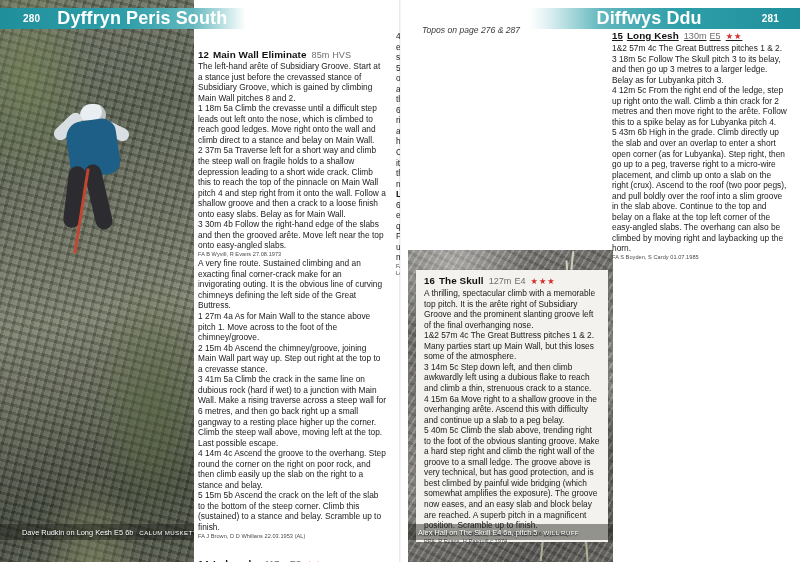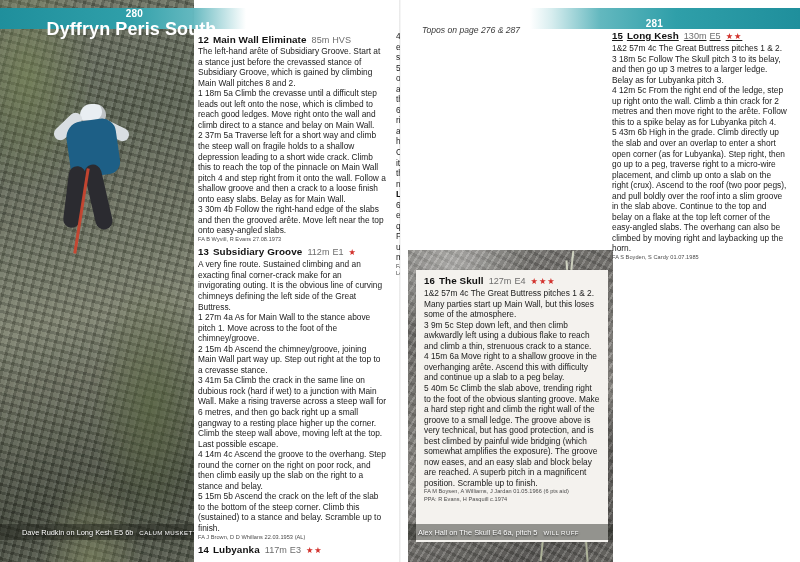--- a/index.html
+++ b/index.html
@@ -54,37 +54,37 @@
   .climber .arm-l{position:absolute;left:5px;top:16px;width:34px;height:13px;border-radius:8px;background:#d9dee2;transform:rotate(-44deg);}
   .climber .arm-r{position:absolute;left:52px;top:20px;width:32px;height:13px;border-radius:8px;background:#d9dee2;transform:rotate(26deg);}
   .climber .leg-l{position:absolute;left:20px;top:62px;width:17px;height:62px;border-radius:9px;background:#2b2b30;transform:rotate(7deg);}
   .climber .leg-r{position:absolute;left:44px;top:60px;width:17px;height:66px;border-radius:9px;background:#2b2b30;transform:rotate(-13deg);}
   .climber .rope{position:absolute;left:34px;top:64px;width:3px;height:86px;background:#c8452f;transform:rotate(9deg);opacity:.95;}
 
   
   .rope-line{position:absolute;width:2px;background:linear-gradient(#dfe3cf,#b9bfa2);opacity:.85;}
 
   
-  .hdr{position:absolute;top:8px;height:21px;display:flex;align-items:center;z-index:6;flex-direction:column;}
+  .hdr{position:absolute;top:8px;height:21px;display:flex;align-items:center;z-index:6;}
   .hdr-left{left:0;width:246px;
     background:linear-gradient(90deg,#1f8f9c 0%,#2f9fa9 52%,#63b8bf 78%,rgba(160,212,216,.45) 94%,rgba(255,255,255,0) 100%);}
   .hdr-right{right:0;width:270px;justify-content:flex-end;
     background:linear-gradient(270deg,#1f8f9c 0%,#2f9fa9 46%,#63b8bf 74%,rgba(160,212,216,.42) 92%,rgba(255,255,255,0) 100%);gap:20px;}
   .pgnum{color:#ffffff;font-size:10px;font-weight:700;letter-spacing:.2px;}
   .crag{color:#ffffff;font-size:18px;font-weight:700;letter-spacing:.1px;}
   .hdr-left .pgnum{margin-left:23px;}
   .hdr-left .crag{margin-left:17px;}
   .hdr-right .crag{margin-right:16px;}
-  .hdr-right .pgnum{margin-right:21px;}
+  .hdr-right .pgnum{margin-right:21px;margin-left:24px;}
   .topos{position:absolute;left:22px;top:25px;font-size:8.6px;font-style:italic;color:#3a3a3a;z-index:6;}
 
   
   .col{position:absolute;width:188px;font-size:8.35px;line-height:10.55px;color:#1b1b1b;text-align:left;}
   .col p{margin:0;}
-  .rt{margin-top:4px;margin-bottom:0.5px;white-space:nowrap;}
+  .rt{margin-top:19px;margin-bottom:0.5px;white-space:nowrap;}
   .rt .num{font-weight:700;font-size:9.6px;color:#111;letter-spacing:.1px;}
   .rt .nm{font-weight:700;font-size:9.9px;color:#111;margin-left:4px;letter-spacing:.1px;}
   .rt .len{font-size:9.1px;color:#6d6d6d;margin-left:5px;}
   .rt .gr{font-size:9.1px;color:#6d6d6d;margin-left:3px;}
   .rt .stars{color:#d2322d;font-size:8.2px;margin-left:5px;letter-spacing:1px;}
   .sub{font-weight:700;font-size:8.9px;color:#111;margin-top:3px;}
   .fa{font-size:5.6px;line-height:7.4px;color:#4a4a4a;letter-spacing:.05px;margin-top:1.5px;}
 
   
   .skullbox{position:absolute;background:#f4f2ee;z-index:5;box-shadow:0 0 0 1px rgba(0,0,0,.05);}
@@ -129,23 +129,20 @@
 
       <div class="rt">
         <span class="num">12</span><span class="nm">Main Wall Eliminate</span><span class="len">85m</span><span class="gr">HVS</span>
       </div>
       <p>The left-hand arête of Subsidiary Groove. Start at a stance just before the crevassed stance of Subsidiary Groove, which is gained by climbing Main Wall pitches 8 and 2.</p>
       <p>1 18m 5a  Climb the crevasse until a difficult step leads out left onto the nose, which is climbed to reach good ledges. Move right onto the wall and climb direct to a stance and belay on Main Wall.</p>
       <p>2 37m 5a  Traverse left for a short way and climb the steep wall on fragile holds to a shallow depression leading to a short wide crack. Climb this to reach the top of the pinnacle on Main Wall pitch 4 and step right from it onto the wall. Follow a shallow groove and then a crack to a loose finish onto easy slabs. Belay as for Main Wall.</p>
       <p>3 30m 4b  Follow the right-hand edge of the slabs and then the grooved arête. Move left near the top onto easy-angled slabs.</p>
       <p class="fa">FA B Wyvill, R Evans 27.08.1973</p>
 
-      <div class="rt">
-        <span class="num">13</span><span class="nm">Subsidiary Groove</span><span class="len">112m</span><span class="gr">E1</span><span class="stars">★</span>
-      </div>
       <p>A very fine route. Sustained climbing and an exacting final corner-crack make for an invigorating outing. It is the obvious line of curving chimneys defining the left side of the Great Buttress.</p>
       <p>1 27m 4a  As for Main Wall to the stance above pitch 1. Move across to the foot of the chimney/groove.</p>
       <p>2 15m 4b  Ascend the chimney/groove, joining Main Wall part way up. Step out right at the top to a crevasse stance.</p>
       <p>3 41m 5a  Climb the crack in the same line on dubious rock (hard if wet) to a junction with Main Wall. Make a rising traverse across a steep wall for 6 metres, and then go back right up a small gangway to a resting place higher up the corner. Climb the steep wall above, moving left at the top. Last possible escape.</p>
       <p>4 14m 4c  Ascend the groove to the overhang. Step round the corner on the right on poor rock, and then climb easily up the slab on the right to a stance and belay.</p>
       <p>5 15m 5b  Ascend the crack on the left of the slab to the bottom of the steep corner. Climb this (sustained) to a stance and belay. Scramble up to finish.</p>
       <p class="fa">FA J Brown, D D Whillans 22.03.1953 (AL)</p>
 
       <div class="rt">
         <span class="num">14</span><span class="nm">Lubyanka</span><span class="len">117m</span><span class="gr">E3</span><span class="stars">★★</span>
@@ -180,22 +177,23 @@
       <span class="crag">Diffwys Ddu</span>
       <span class="pgnum">281</span>
     </div>
     <div class="topos">Topos on page 276 &amp; 287</div>
 
     <div class="skullbox" style="left:16px;top:270px;width:192px;height:272px;padding:6px 8px 2px 8px;box-sizing:border-box;">
       <div class="col">
         <div class="rt" style="margin-top:0;">
           <span class="num">16</span><span class="nm">The Skull</span><span class="len">127m</span><span class="gr">E4</span><span class="stars">★★★</span>
         </div>
+        <p>A thrilling, spectacular climb with a memorable top pitch. It is the arête right of Subsidiary Groove and the prominent slanting groove left of the final overhanging nose.</p>
         <p>1&amp;2 57m 4c  The Great Buttress pitches 1 &amp; 2. Many parties start up Main Wall, but this loses some of the atmosphere.</p>
-        <p>3 9m 5c  Step down left, and then climb awkwardly left using a dubious flake to reach and climb a thin, strenuous crack to a stance.</p>
+        <p>3 14m 5c  Step down left, and then climb awkwardly left using a dubious flake to reach and climb a thin, strenuous crack to a stance.</p>
         <p>4 15m 6a  Move right to a shallow groove in the overhanging arête. Ascend this with difficulty and continue up a slab to a peg belay.</p>
         <p>5 40m 5c  Climb the slab above, trending right to the foot of the obvious slanting groove. Make a hard step right and climb the right wall of the groove to a small ledge. The groove above is very technical, but has good protection, and is best climbed by painful wide bridging (which somewhat amplifies the exposure). The groove now eases, and an easy slab and block belay are reached. A superb pitch in a magnificent position. Scramble up to finish.</p>
         <p class="fa">FA M Boysen, A Williams, J Jardan 01.05.1966 (6 pts aid)</p>
         <p class="fa">PPA: R Evans, H Pasquill c.1974</p>
       </div>
     </div>
 
     <div class="col" style="left:212px;top:31px;width:176px;">
       <div class="rt" style="margin-top:0;text-decoration:underline;">
         <span class="num">15</span><span class="nm">Long Kesh</span><span class="len">130m</span><span class="gr">E5</span><span class="stars">★★</span>

